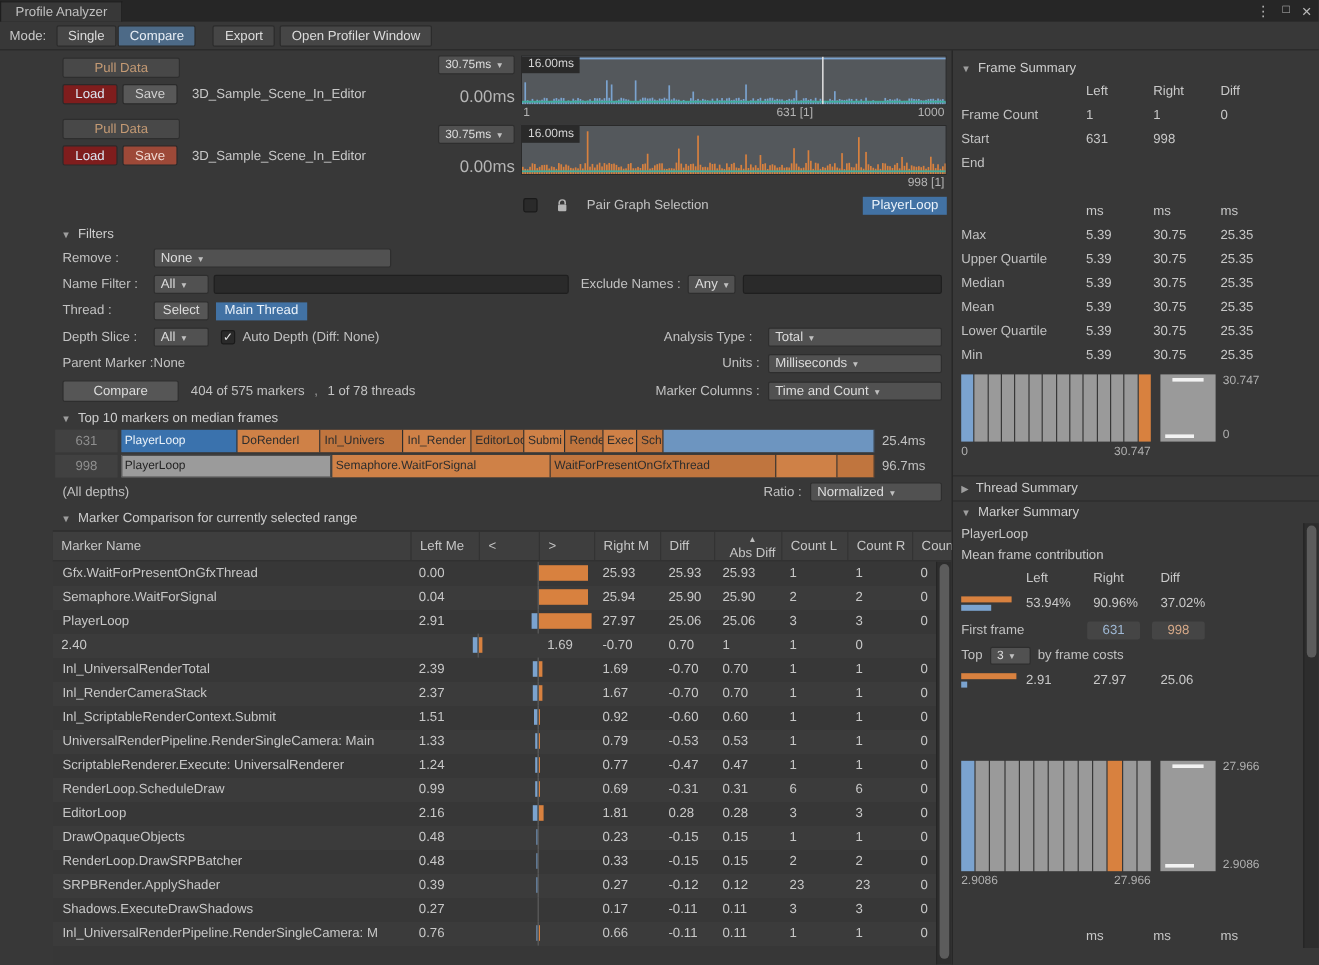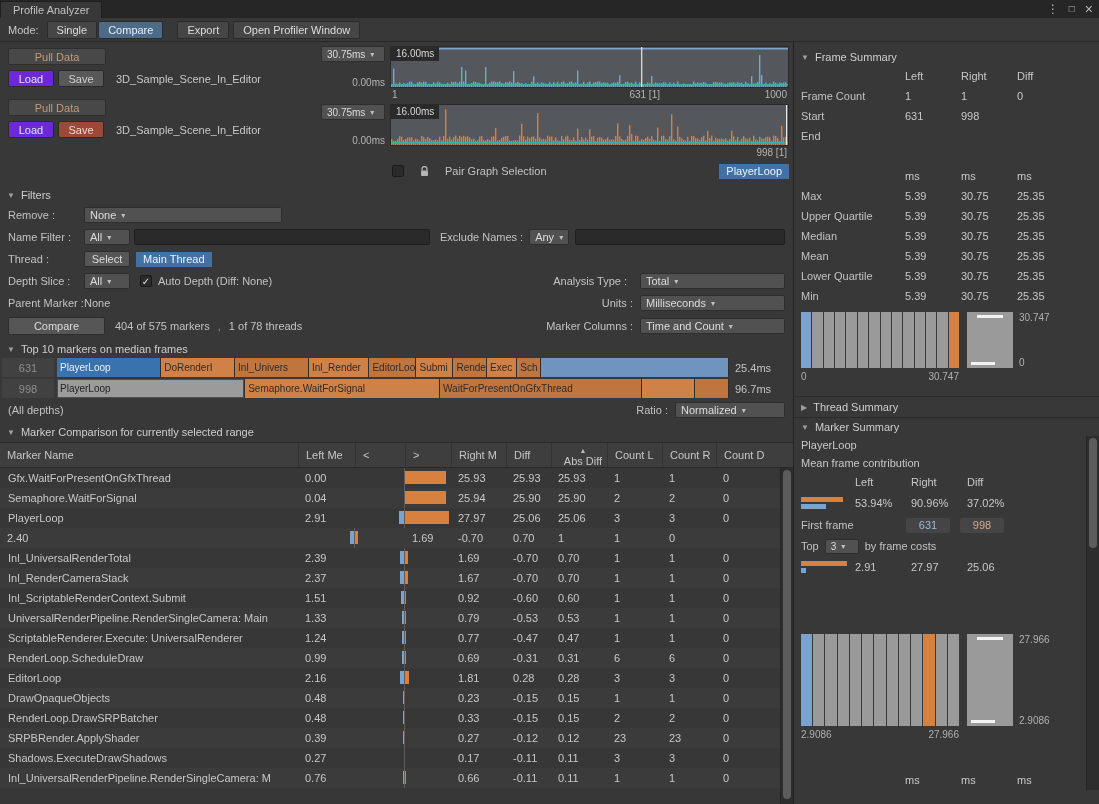--- a/index.html
+++ b/index.html
@@ -13,38 +13,38 @@
   .doc-tab { height:17px; background:#383838; padding:0 12px; display:flex; align-items:center; color:#c0c0c0; border:1px solid #1e1e1e; border-bottom:none; }
   .win-controls { position:absolute; right:6px; top:1px; display:flex; gap:10px; align-items:center; color:#b8b8b8; height:16px; }
   .win-controls span { cursor:default; font-size:12px; line-height:16px; }
   
   .toolbar { height:24px; background:#383838; border-bottom:1px solid #282828; display:flex; align-items:center; padding:0 8px; }
   .tb-label { margin-right:8px; color:#c8c8c8; }
   .tb-btn { height:18px; background:#464646; border:1px solid #2b2b2b; border-radius:2px; color:#dcdcdc; padding:0 9px; display:inline-flex; align-items:center; }
   .tb-btn.active { background:#4d6a87; color:#e8eef5; }
   
   .content { display:flex; height:762px; }
-  .left-col { width:794px; border-right:1px solid #232323; display:flex; flex-direction:column; }
+  .left-col { width:794px; border-right:1px solid #232323; display:flex; flex-direction:column;padding-left:44px; }
   .right-col { flex:1; position:relative; padding-top:6px; }
   
   .top-block { display:flex; padding-top:4px; height:138px; }
   .datasets { width:310px; padding:2px 6px 0 6px; }
   .ds { margin-bottom:12px; }
   .pull-btn { width:98px; height:17px; margin:0 0 5px 2px; background:#484848; border:1px solid #2e2e2e; border-radius:2px; color:#c49a74; display:flex; align-items:center; justify-content:center; }
   .ls-row { display:flex; align-items:center; gap:4px; margin-left:2px; }
   .ls-btn { width:46px; height:17px; border:1px solid #2a2a2a; border-radius:2px; display:flex; align-items:center; justify-content:center; }
-  .load-btn { background:#6d28d9; color:#dce6f2; }
+  .load-btn { background:#7f1d1d; color:#dce6f2; }
   .save-btn { background:#585858; color:#d0d0d0; }
   .save-btn.hot { background:#9d4938; color:#f0d8d0; }
   .ds-name { margin-left:8px; color:#c8c8c8; }
   .graphs { flex:1; padding-right:4px; }
   .graph-row { display:flex; height:56px; margin-bottom:2px; }
   .graph-left { width:80px; display:flex; flex-direction:column; justify-content:space-between; align-items:flex-end; padding-right:5px; }
   .range-dd { width:64px; height:15px; font-size:10px; }
-  .zero-label { font-size:10px; color:#b5b5b5; margin-bottom:14px; }
+  .zero-label { font-size:14px; color:#b5b5b5; margin-bottom:14px; }
   .graph-main { flex:1; display:flex; flex-direction:column; }
   .graph-canvas { height:42px; background:#54585c; border:1px solid #2a2a2a; position:relative; overflow:hidden; }
   .graph-chip { position:absolute; top:0; left:0; z-index:2; background:#2a2a2a; color:#d6d6d6; font-size:10px; height:14px; line-height:14px; padding:0 5px; }
   .graph-axis { height:13px; position:relative; font-size:10px; color:#b5b5b5; display:flex; justify-content:space-between; padding:1px 2px 0 2px; }
   .axis-mid { position:absolute; left:60%; top:1px; }
   .pair-row { height:18px; display:flex; align-items:center; gap:16px; padding-left:82px; }
   .chip-selected { background:#4272a4; color:#eaf2fa; height:15px; line-height:15px; padding:0 7px; margin-left:auto; }
   .checkbox { width:12px; height:12px; background:#2a2a2a; border:1px solid #1a1a1a; border-radius:2px; position:relative; display:inline-flex; align-items:center; justify-content:center; color:#e0e0e0; font-size:10px; }
   
   .dropdown { background:#515151; border:1px solid #2e2e2e; border-radius:2px; height:16px; display:inline-flex; align-items:center; padding:0 5px; color:#dcdcdc; }

